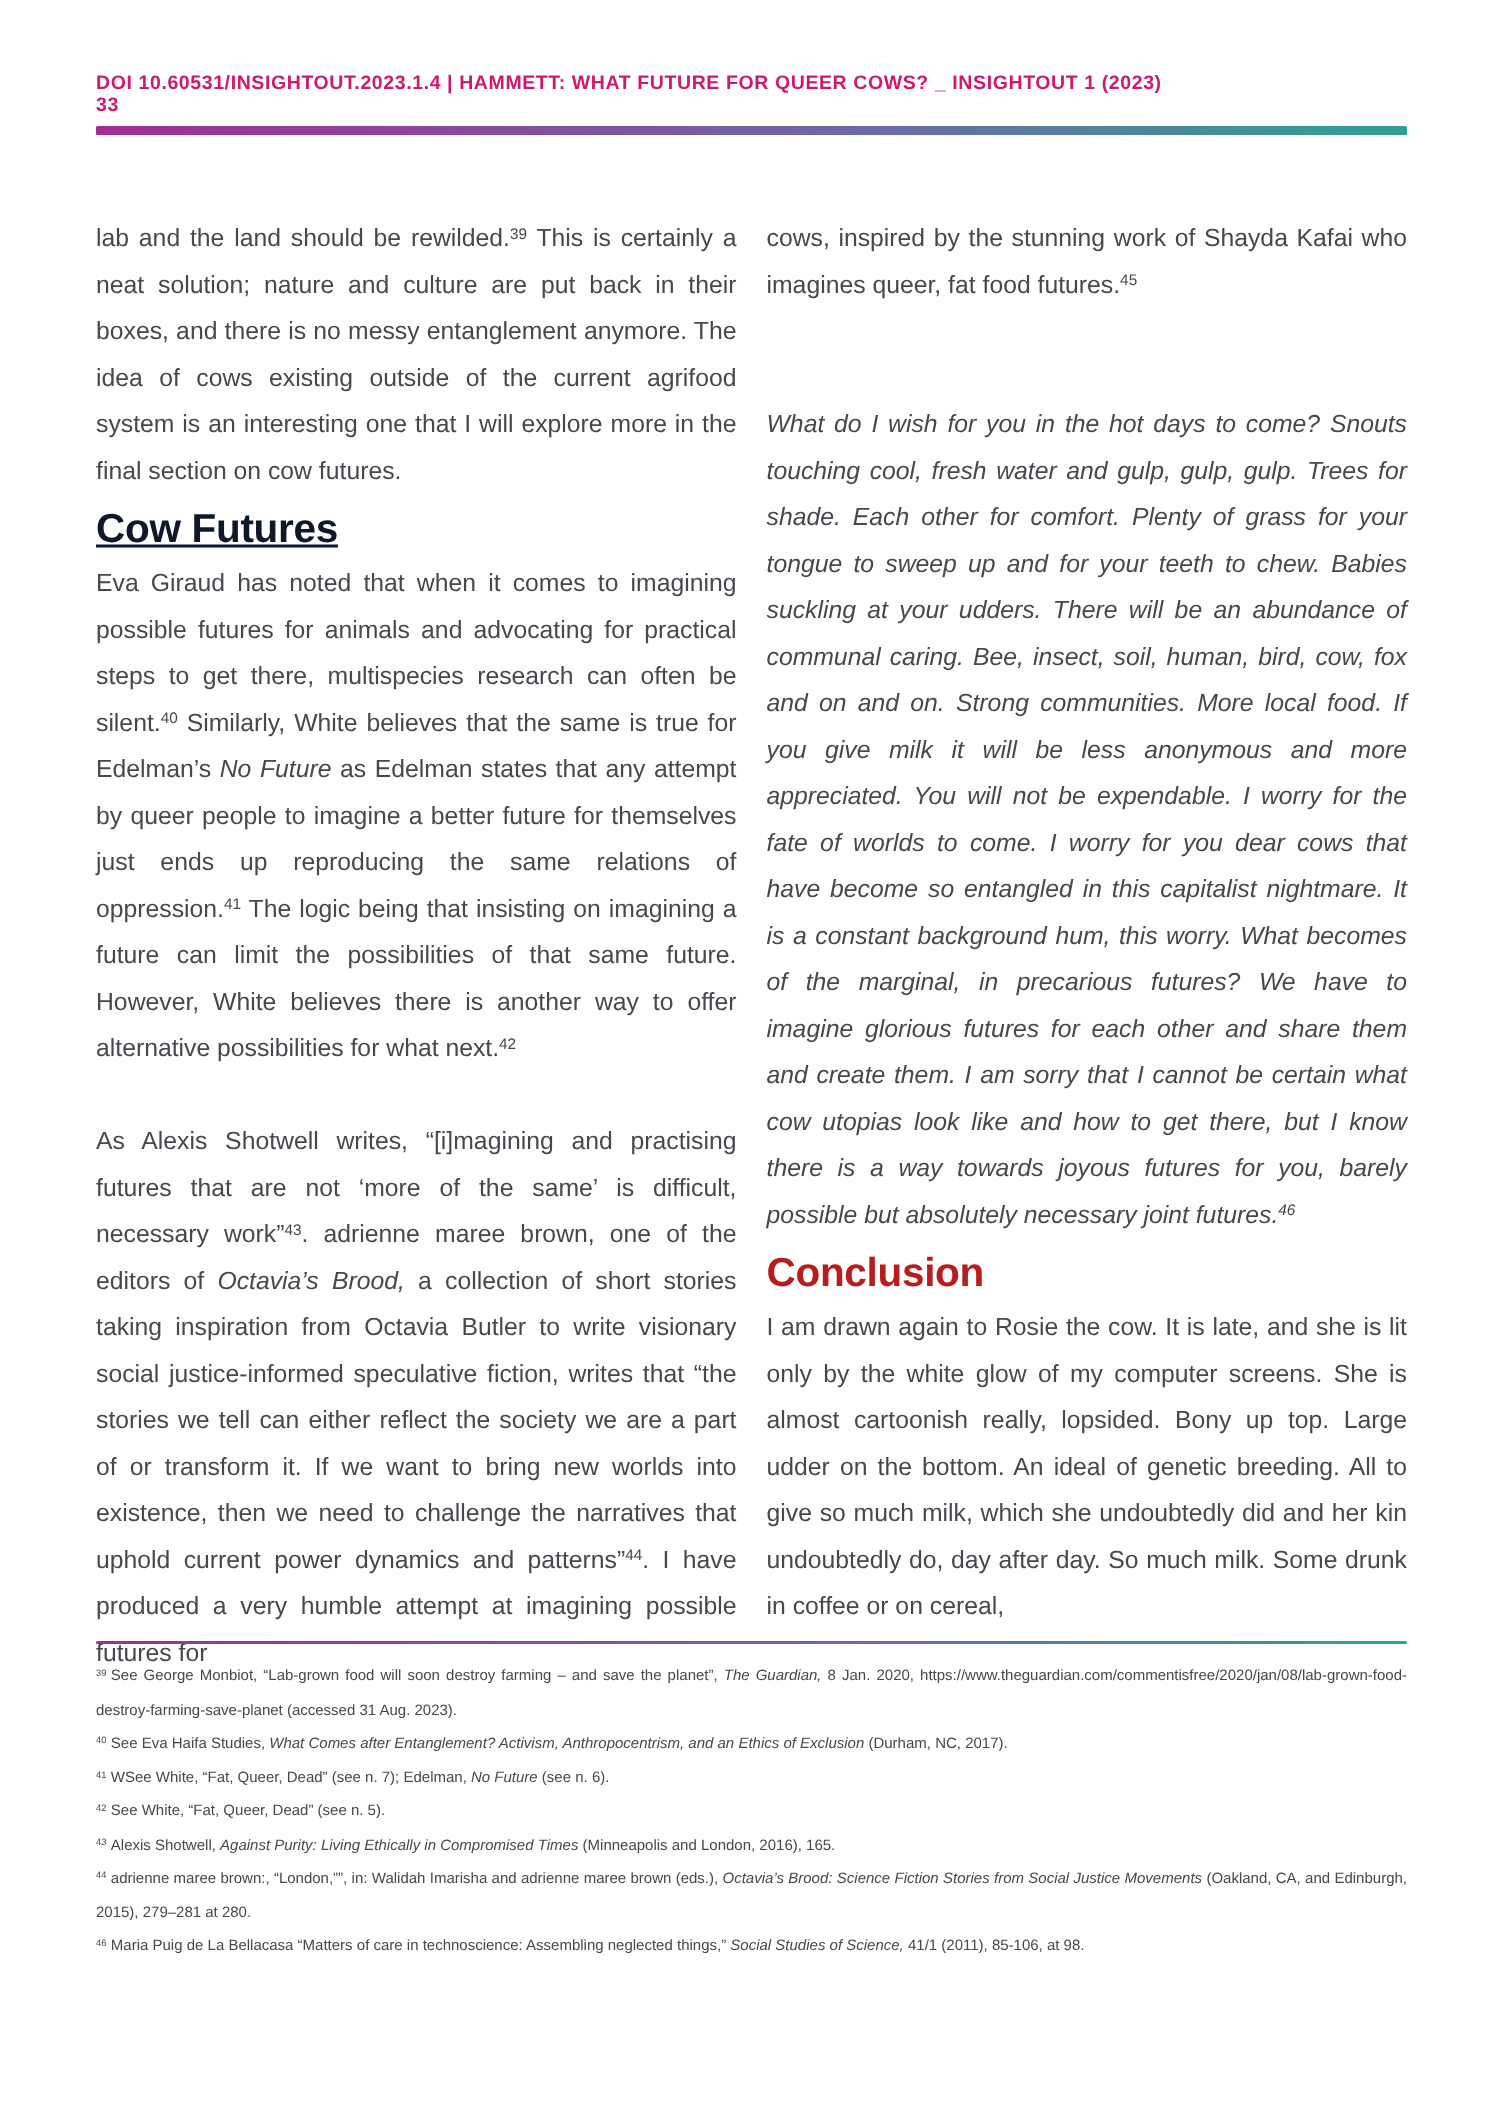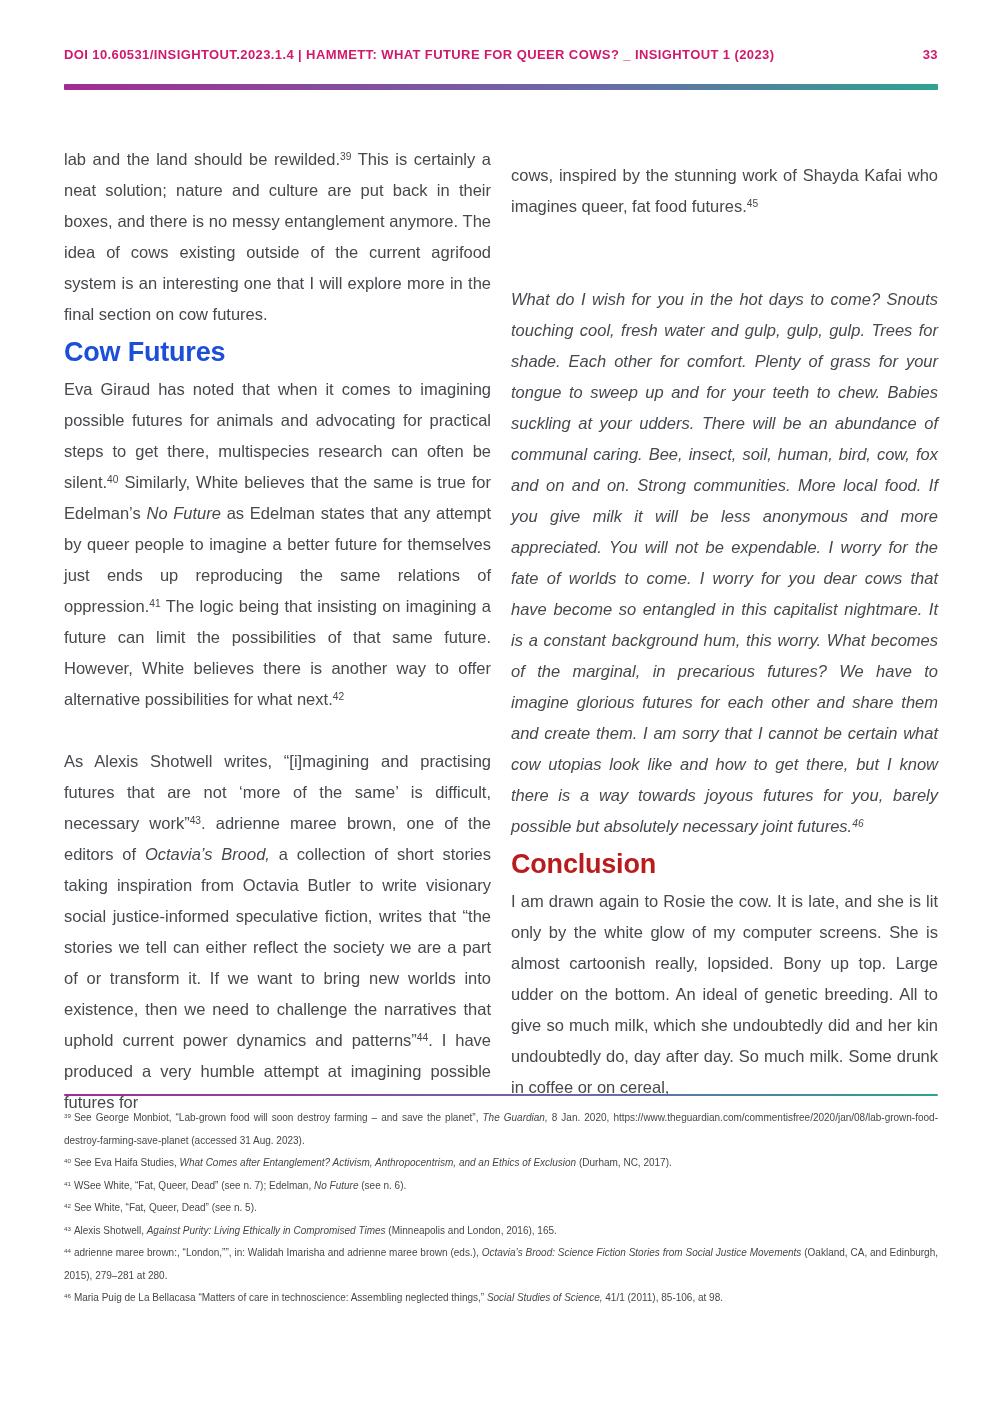--- a/index.html
+++ b/index.html
@@ -3,27 +3,27 @@
 <meta charset="utf-8">
 <style>
   html,body{margin:0;padding:0;background:#ffffff;}
   .page{
     position:relative;width:1000px;height:1414px;background:#ffffff;
     font-family:"Liberation Sans",sans-serif;color:#45484c;overflow:hidden;
   }
   .page-header{
     position:absolute;left:64px;right:62px;top:47px;
     display:flex;justify-content:space-between;align-items:baseline;
-    font-weight:bold;font-size:13px;letter-spacing:.4px;
+    font-weight:bold;font-size:13px;letter-spacing:.4px;flex-direction:column;
   }
   .accent-bar{border-radius:1px;}
   .header-bar{position:absolute;left:64px;right:62px;top:84px;height:6px;}
   .columns{
     position:absolute;left:64px;right:62px;top:144px;
-    display:flex;gap:20px;text-align:justify;align-items:center;
+    display:flex;gap:20px;text-align:justify;
   }
   .col{flex:1;min-width:0;font-size:16.5px;line-height:31px;}
   .para{margin:0;}
   .para.italic{font-style:italic;}
   em{font-style:italic;}
   sup{
     font-size:62%;line-height:0;vertical-align:baseline;
     position:relative;top:-0.45em;
   }
   .section-heading{
@@ -45,21 +45,21 @@
   <header class="page-header" style="color: rgb(208, 25, 108);">
     <span>DOI 10.60531/INSIGHTOUT.2023.1.4 | HAMMETT: WHAT FUTURE FOR QUEER COWS? _ INSIGHTOUT 1 (2023)</span>
     <span>33</span>
   </header>
 
   <div class="accent-bar header-bar" style="background: linear-gradient(90deg, rgb(162, 45, 144) 0%, rgb(110, 104, 167) 58%, rgb(46, 162, 146) 100%);"></div>
 
   <main class="columns">
     <section class="col">
         <p class="para"><span>lab and the land should be rewilded.</span><sup>39</sup><span> This is certainly a neat solution; nature and culture are put back in their boxes, and there is no messy entanglement anymore. The idea of cows existing outside of the current agrifood system is an interesting one that I will explore more in the final section on cow futures.</span></p>
-        <h2 class="section-heading" style="color: #1d4ed8;">Cow Futures</h2>
+        <h2 class="section-heading" style="color: #0f172a; text-decoration: underline;">Cow Futures</h2>
         <p class="para"><span>Eva Giraud has noted that when it comes to imagining possible futures for animals and advocating for practical steps to get there, multispecies research can often be silent.</span><sup>40</sup><span> Similarly, White believes that the same is true for Edelman’s </span><em>No Future</em><span> as Edelman states that any attempt by queer people to imagine a better future for themselves just ends up reproducing the same relations of oppression.</span><sup>41</sup><span> The logic being that insisting on imagining a future can limit the possibilities of that same future. However, White believes there is another way to offer alternative possibilities for what next.</span><sup>42</sup></p>
         <div class="line-spacer"></div>
         <p class="para"><span>As Alexis Shotwell writes, “[i]magining and practising futures that are not ‘more of the same’ is difficult, necessary work”</span><sup>43</sup><span>. adrienne maree brown, one of the editors of </span><em>Octavia’s Brood,</em><span> a collection of short stories taking inspiration from Octavia Butler to write visionary social justice-informed speculative fiction, writes that “the stories we tell can either reflect the society we are a part of or transform it. If we want to bring new worlds into existence, then we need to challenge the narratives that uphold current power dynamics and patterns”</span><sup>44</sup><span>. I have produced a very humble attempt at imagining possible futures for</span></p>
       </section>
     <section class="col">
         <p class="para"><span>cows, inspired by the stunning work of Shayda Kafai who imagines queer, fat food futures.</span><sup>45</sup></p>
         <div class="line-spacer"></div>
         <div class="line-spacer"></div>
         <p class="para italic"><span>What do I wish for you in the hot days to come? Snouts touching cool, fresh water and gulp, gulp, gulp. Trees for shade. Each other for comfort. Plenty of grass for your tongue to sweep up and for your teeth to chew. Babies suckling at your udders. There will be an abundance of communal caring. Bee, insect, soil, human, bird, cow, fox and on and on. Strong communities. More local food. If you give milk it will be less anonymous and more appreciated. You will not be expendable. I worry for the fate of worlds to come. I worry for you dear cows that have become so entangled in this capitalist nightmare. It is a constant background hum, this worry. What becomes of the marginal, in precarious futures? We have to imagine glorious futures for each other and share them and create them. I am sorry that I cannot be certain what cow utopias look like and how to get there, but I know there is a way towards joyous futures for you, barely possible but absolutely necessary joint futures.</span><sup>46</sup></p>
         <h2 class="section-heading" style="color: #b91c1c;">Conclusion</h2>

